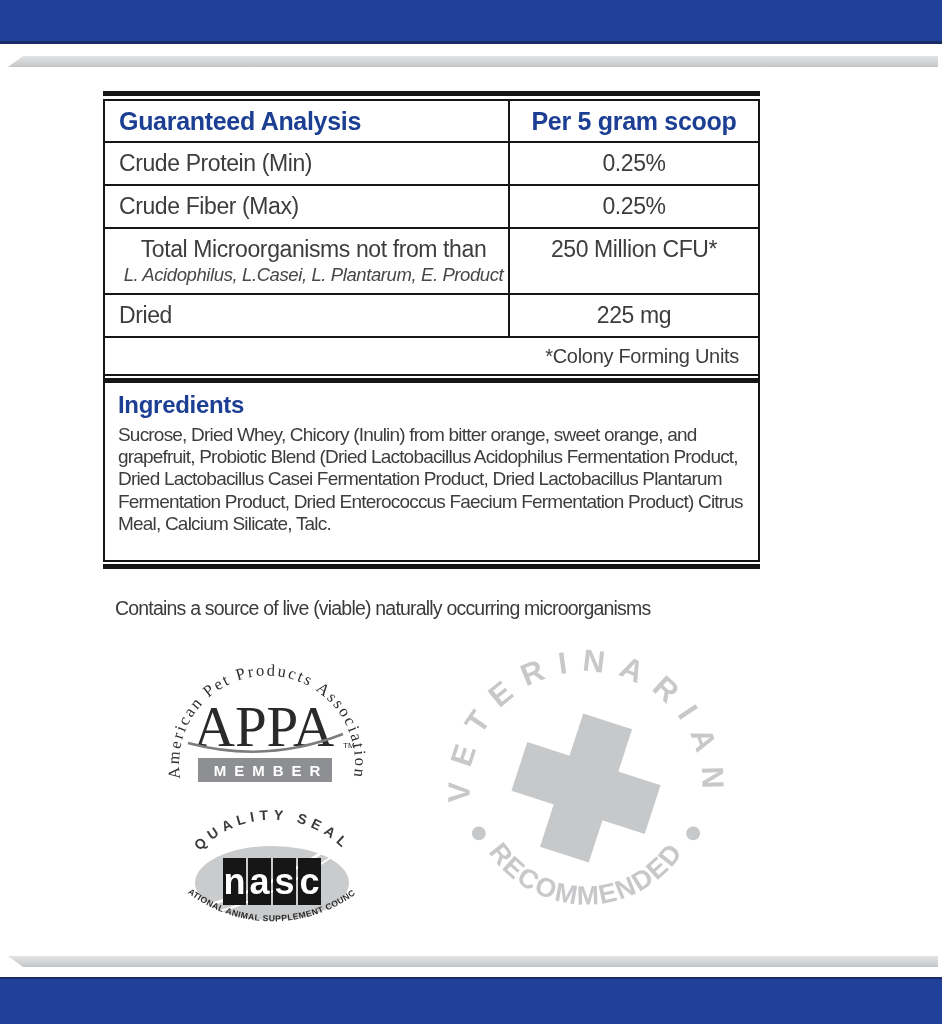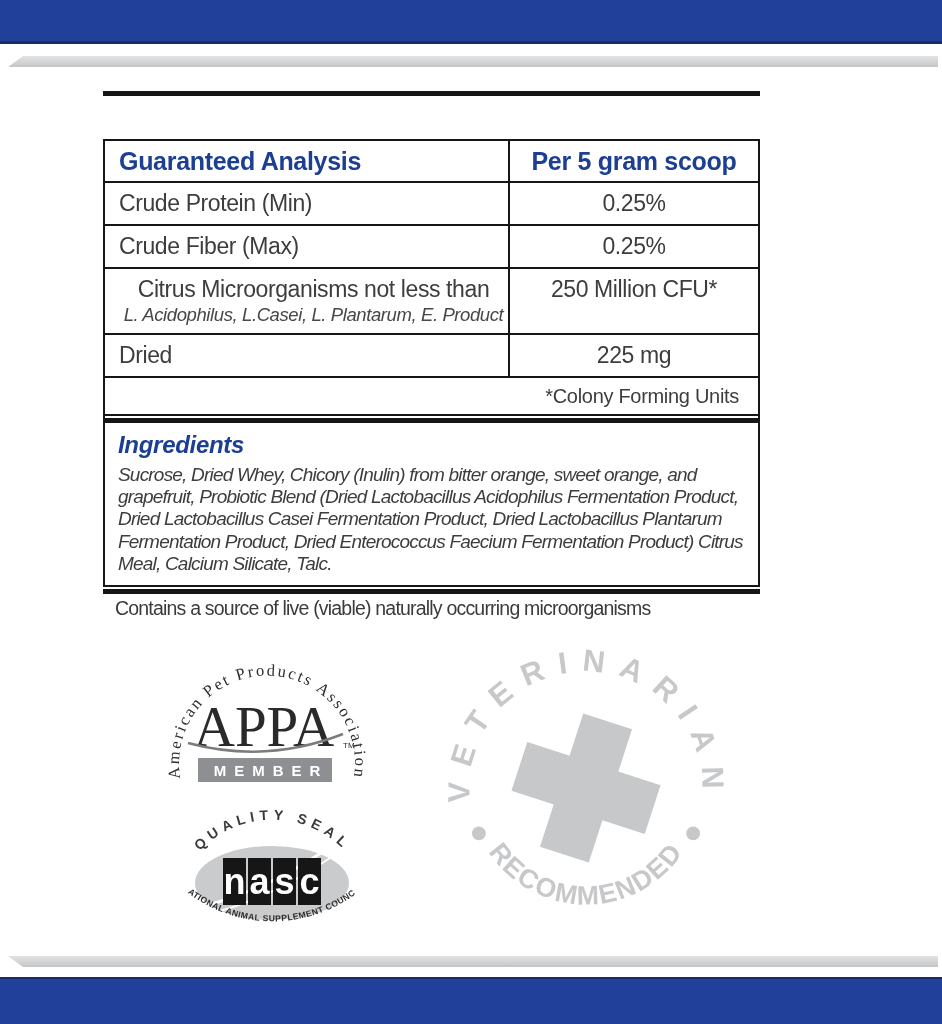--- a/index.html
+++ b/index.html
@@ -14,38 +14,38 @@
     background:#21409a; border-top:2px solid #1a2c66; }
   .ribbon { position:absolute; left:8px; width:930px; height:11px;
     background:linear-gradient(180deg,#e2e3e4 0%,#d2d4d5 55%,#c2c4c6 100%); }
   .ribbon-top { top:56px; clip-path:polygon(15px 0, 100% 0, 100% 100%, 0 100%); }
   .ribbon-bottom { top:956px; clip-path:polygon(0 0, 100% 0, 100% 100%, 15px 100%); }
 
   
   .panel-outer { position:absolute; left:103px; top:91px; width:657px;
     border-top:5px solid #161616; border-bottom:5px solid #161616;
     padding:3px 0 2px; box-sizing:border-box; background:#fff; }
-  .panel { border:2px solid #161616;margin-top:40px; }
+  .panel { border:2px solid #161616; }
   .trow { display:flex; border-bottom:2px solid #161616; }
   .cell { box-sizing:border-box; color:#3d3d3d; font-size:23px; letter-spacing:-0.4px; }
   .cell.lbl { width:405px; border-right:2px solid #161616;
     display:flex; align-items:center; padding-left:14px; }
   .cell.val { flex:1; display:flex; align-items:center; justify-content:center; }
   .cell.val.vtop { align-items:flex-start; padding-top:7px; }
   .h-head { height:40px; }
   .h-std  { height:41px; }
   .h-micro{ height:64px; }
   .head   { color:#1c3f94; font-weight:bold; font-size:25px; letter-spacing:-0.3px; }
   .multi  { flex-direction:column; align-items:flex-start; justify-content:center; gap:1px; }
   .multi .sub { font-style:italic; font-size:18.5px; letter-spacing:-0.4px; color:#474747; }
   .colony { height:36px; display:flex; align-items:center; justify-content:flex-end;
     padding-right:19px; font-size:20px; color:#3d3d3d; letter-spacing:-0.3px;
     border-bottom:2px solid #161616; }
   .sec-bar { height:5px; background:#161616; margin-top:2px; }
-  .ing { padding:5px 13px 10px;font-style:italic; }
+  .ing { padding:5px 13px 25px; }
   .ing-title { color:#1c3f94; font-weight:bold; font-size:24px; letter-spacing:-0.3px; margin:3px 0 5px; }
   .ing-text { font-size:19px; line-height:1.17; color:#3d3d3d; letter-spacing:-0.8px; width:640px; }
 
   .contains { position:absolute; left:115px; top:597px; font-size:19.5px;
     color:#3b3b3b; letter-spacing:-0.8px; }
 
   .print-code { position:absolute; left:9px; top:974px; font-size:15px;
     color:#0f766e; letter-spacing:-0.3px; }
 
   
@@ -86,21 +86,21 @@
     </div>
 
 
     <div class="trow h-std">
       <div class="cell lbl">Crude Fiber (Max)</div>
       <div class="cell val">0.25%</div>
     </div>
 
     <div class="trow h-micro">
       <div class="cell lbl multi">
-        <div class="main">Citrus Microorganisms not less than</div>
+        <div class="main">Total Microorganisms not from than</div>
         <div class="sub">L. Acidophilus, L.Casei, L. Plantarum, E. Product</div>
       </div>
       <div class="cell val vtop">250 Million CFU*</div>
     </div>
 
     <div class="trow h-std">
       <div class="cell lbl">Dried</div>
       <div class="cell val">225 mg</div>
     </div>
 

